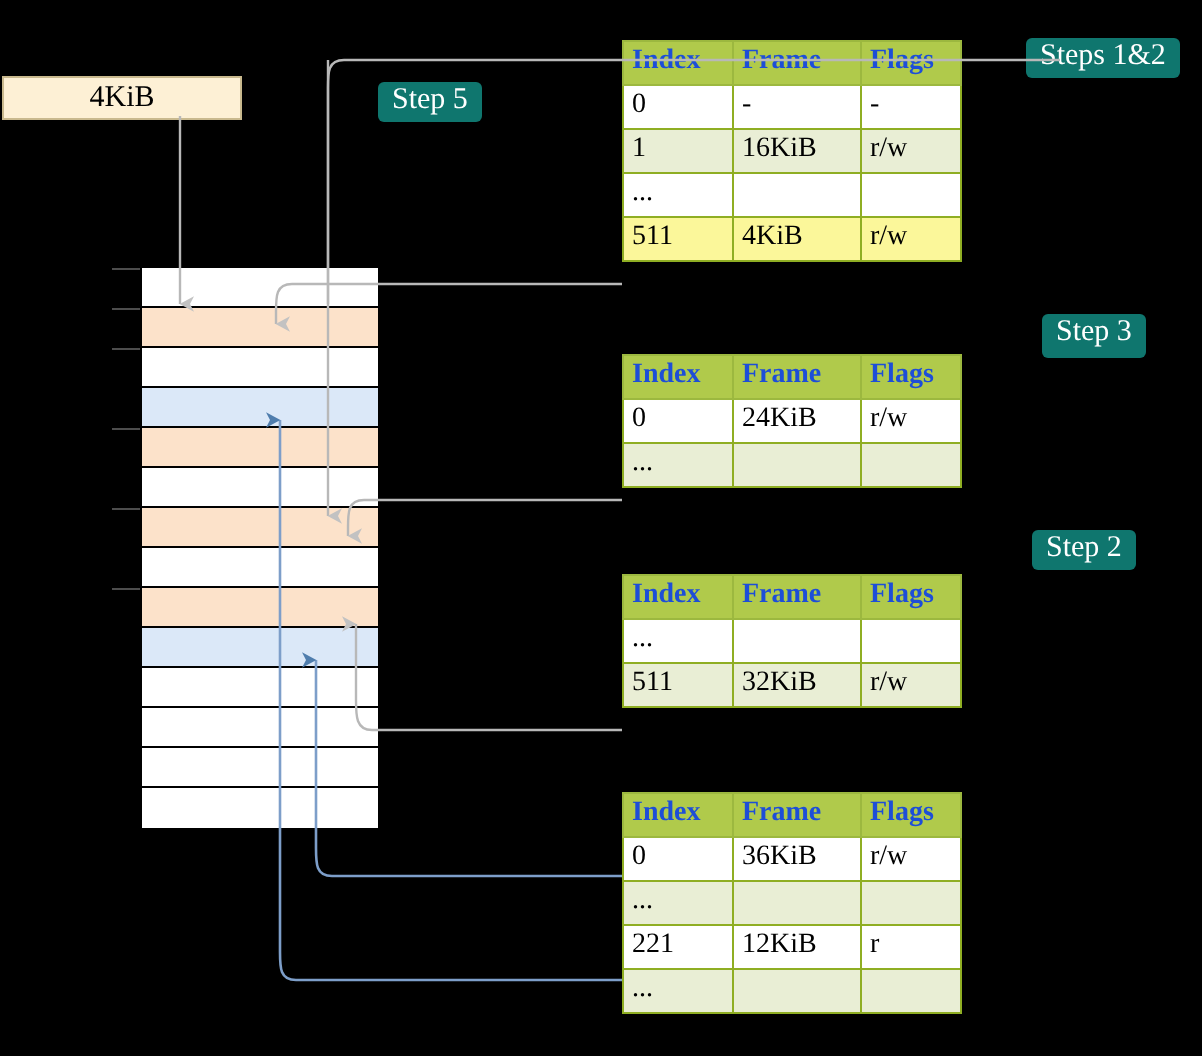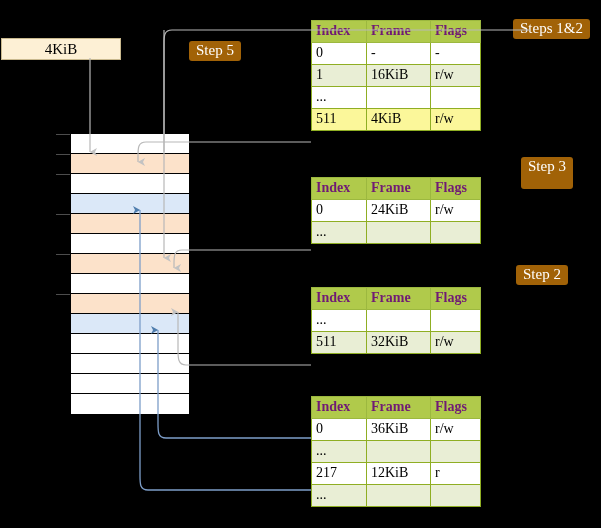--- a/index.html
+++ b/index.html
@@ -16,21 +16,21 @@
     background:#fdf0d5;
     border:1px solid #c9b98e;
     box-sizing:border-box;
     font-size:15px;
     text-align:center;
     line-height:21px;
     color:#000;
   }
   .steptag{
     position:absolute;
-    background:#a16207;
+    background:#0f766e;
     color:#ffffff;
     font-size:15px;
     line-height:19px;
     text-align:center;
     border-radius:3px;
     box-sizing:border-box;
     white-space:nowrap;
     padding:0 7px;
   }
 
@@ -76,21 +76,21 @@
     padding:2px 4px 3px 4px;
     text-align:left;
     font-weight:normal;
     color:#000;
     height:19px;
     box-sizing:border-box;
     white-space:nowrap;
   }
   .ptable thead th{
     background:#b0ca4b;
-    color:#701a75;
+    color:#1d4ed8;
     font-weight:bold;
     font-size:14px;
     border-color:#9cb83f;
   }
   .ptable tbody tr.alt td{background:#e9eed5;}
   .ptable tbody tr td.hl{background:#fbf79a;}
   .c-index{width:55px;}
   .c-frame{width:64px;}
   .c-flags{width:50px;}
 
@@ -99,21 +99,21 @@
 </style>
 </head>
 <body>
 
 <div id="stage">
 
   <div class="sizebox" style="left:1px;top:38px;width:120px;height:22px;">4KiB</div>
 
   <div class="steptag" style="left:189px;top:41px;height:20px;">Step 5</div>
   <div class="steptag" style="left:513px;top:19px;height:20px;">Steps 1&amp;2</div>
-  <div class="steptag" style="left:521px;top:157px;height:32px;">Step 3</div>
+  <div class="steptag" style="left:521px;top:157px;height:22px;">Step 3</div>
   <div class="steptag" style="left:516px;top:265px;height:20px;">Step 2</div>
 
   <div class="tick" style="top:134px;"></div>
   <div class="tick" style="top:154px;"></div>
   <div class="tick" style="top:174px;"></div>
   <div class="tick" style="top:214px;"></div>
   <div class="tick" style="top:254px;"></div>
   <div class="tick" style="top:294px;"></div>
 
   <div class="memcol" id="memcol">
@@ -226,21 +226,21 @@
             <td class="c-index">0</td>
             <td class="c-frame">36KiB</td>
             <td class="c-flags">r/w</td>
           </tr>
           <tr class="alt">
             <td class="c-index">...</td>
             <td class="c-frame"></td>
             <td class="c-flags"></td>
           </tr>
           <tr>
-            <td class="c-index">217</td>
+            <td class="c-index">221</td>
             <td class="c-frame">12KiB</td>
             <td class="c-flags">r</td>
           </tr>
           <tr class="alt">
             <td class="c-index">...</td>
             <td class="c-frame"></td>
             <td class="c-flags"></td>
           </tr>
         </tbody>
       </table>

